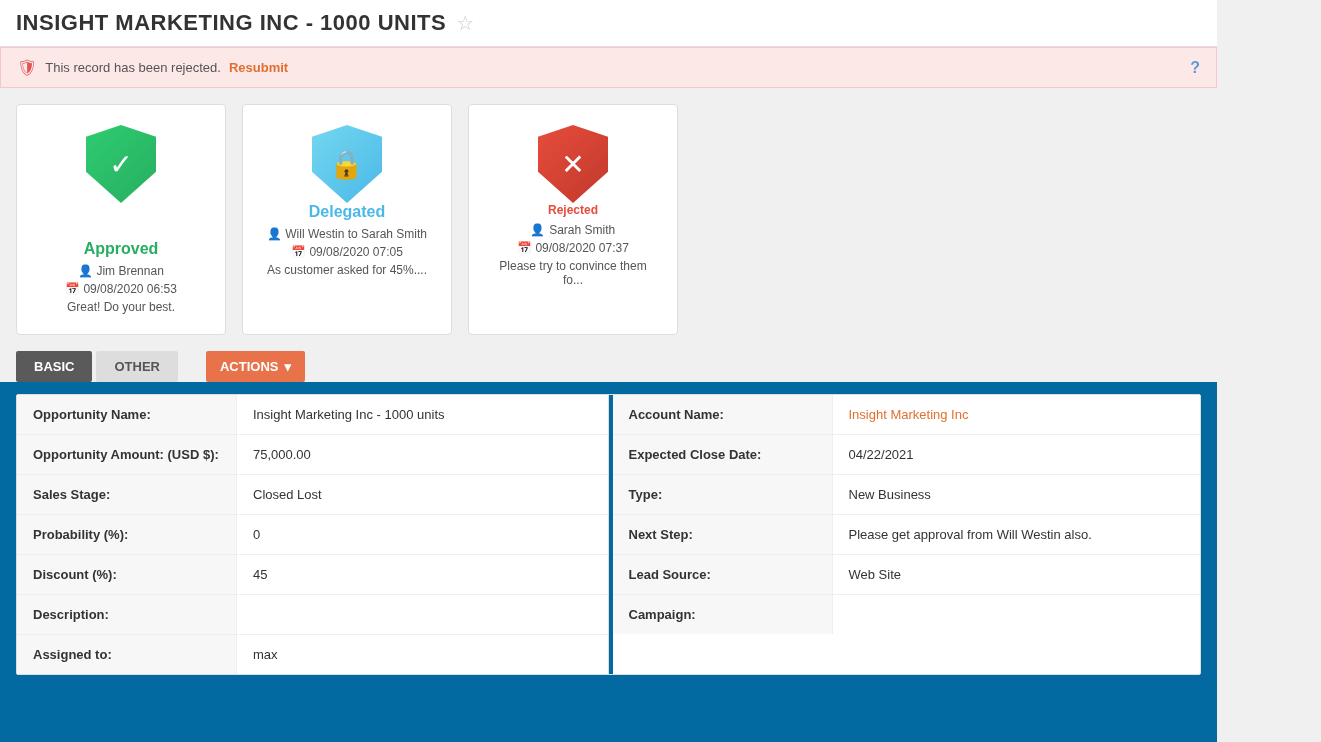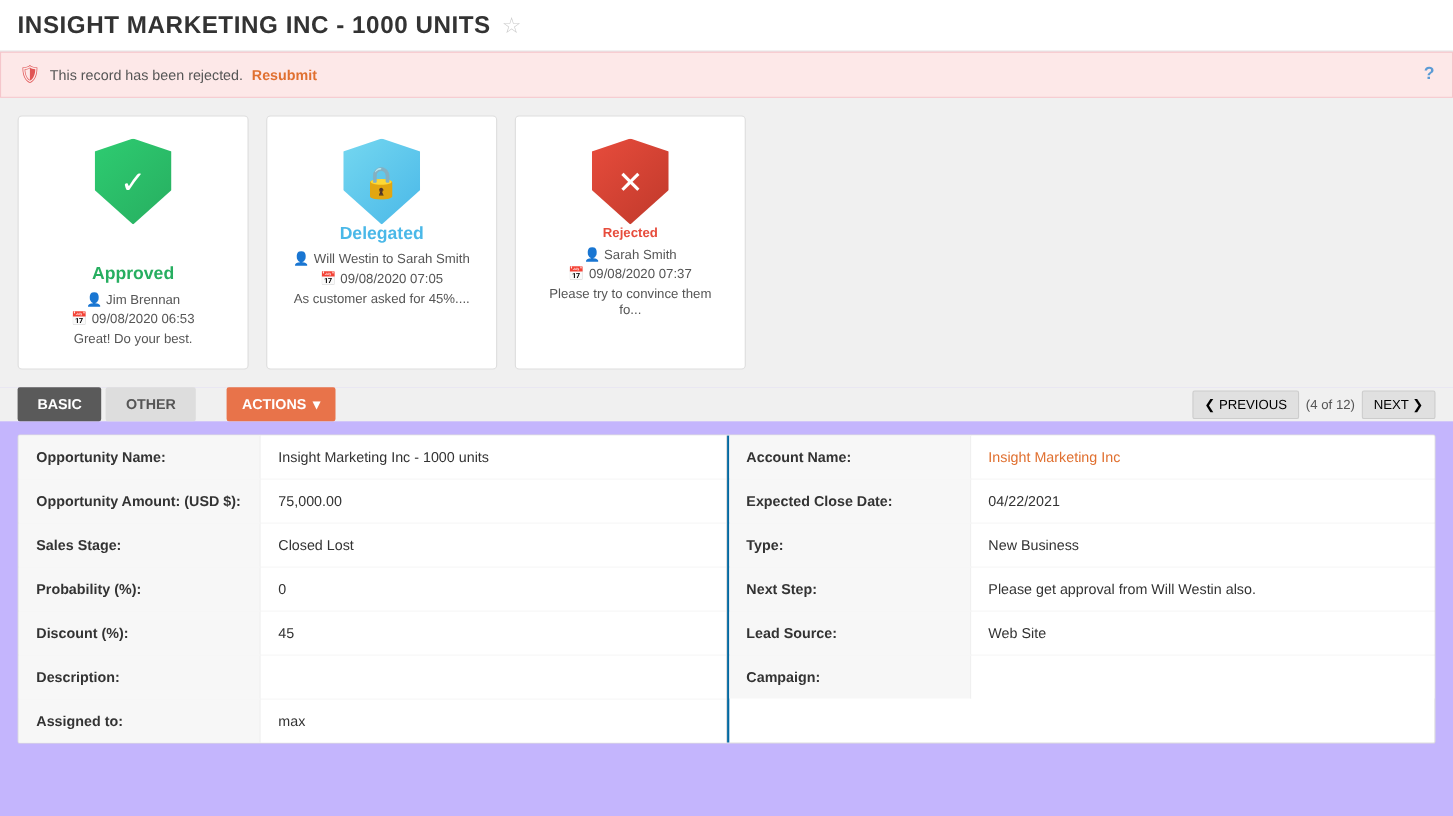--- a/index.html
+++ b/index.html
@@ -1,18 +1,18 @@
 <!DOCTYPE html>
 <html><head>
   <meta charset="utf-8">
   <style>
     * { box-sizing: border-box; margin: 0; padding: 0; }
     body { font-family: Arial, sans-serif; background: #f0f0f0; font-size: 13px; color: #333; }
 
-    .page-wrapper { background: #c4b5fd; min-height: 742px; width: 1321px; }
+    .page-wrapper { background: #0369a1; min-height: 742px; width: 1217px; }
 
     
     .page-header {
       background: #fff;
       border-bottom: 1px solid #ddd;
       padding: 10px 16px;
       display: flex;
       align-items: center;
       gap: 10px;
     }
@@ -179,21 +179,21 @@
     .form-value-link { color: #e07030; text-decoration: none; }
 
     .left-col { border-right: 1px solid #ddd; }
 
     
     .form-columns {
       display: grid;
       grid-template-columns: 1fr 1fr;
     }
     .form-col { }
-    .form-col-right { border-left: 2px solid #0369a1; }
+    .form-col-right { border-left: 4px solid #0369a1; }
   </style>
 </head>
 <body>
 
 <div class="page-wrapper">
 
   <div class="page-header">
     <span class="page-title">INSIGHT MARKETING INC - 1000 UNITS</span>
     <span class="star-icon">☆</span>
   </div>
@@ -253,25 +253,20 @@
 
   <div class="tabs-section">
     <div class="tabs-left">
       <button class="tab-btn tab-active">BASIC</button>
       <button class="tab-btn tab-inactive">OTHER</button>
       <button class="actions-btn">
         <span>ACTIONS</span>
         <span>▾</span>
       </button>
     </div>
-    <div class="tabs-right">
-      <button class="nav-btn">❮ PREVIOUS</button>
-      <span class="nav-count">(4 of 12)</span>
-      <button class="nav-btn">NEXT ❯</button>
-    </div>
   </div>
 
   <div class="form-section">
     <div class="form-columns">
 
       <div class="form-col left-col">
 
         <div id="left-col-rows">
             <div class="form-row">
     <div class="form-label">Opportunity Name:</div>

